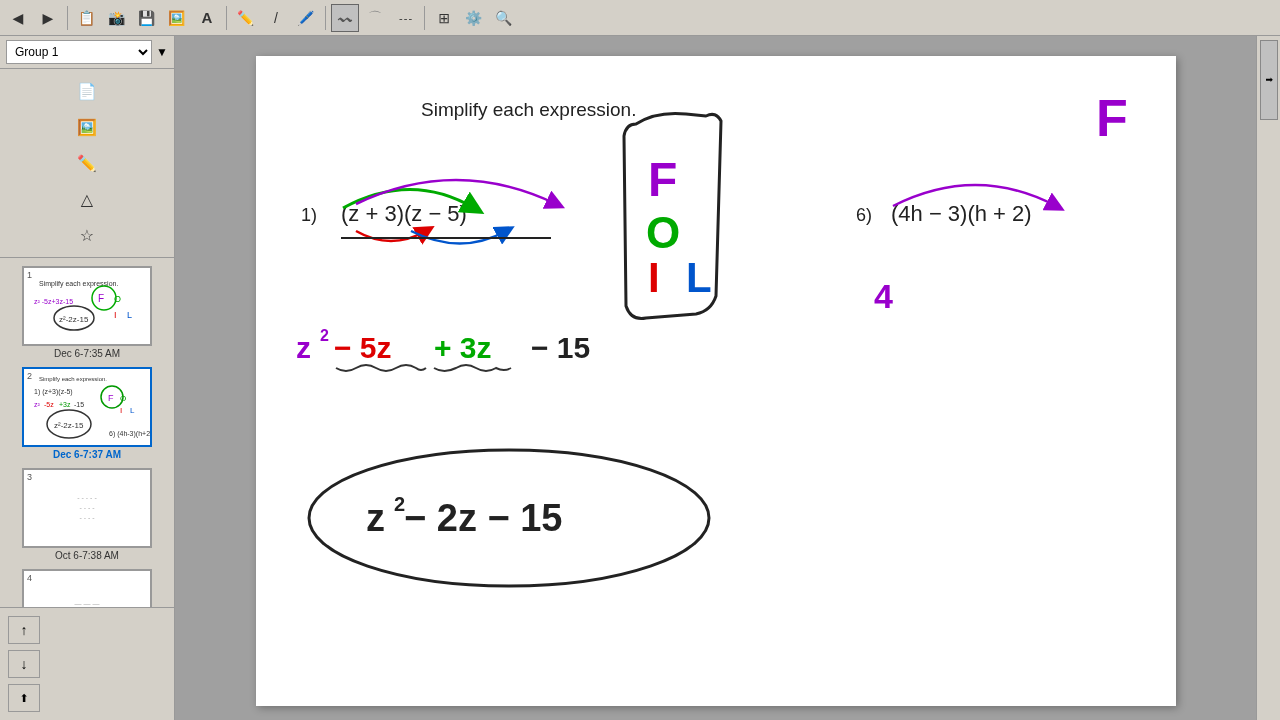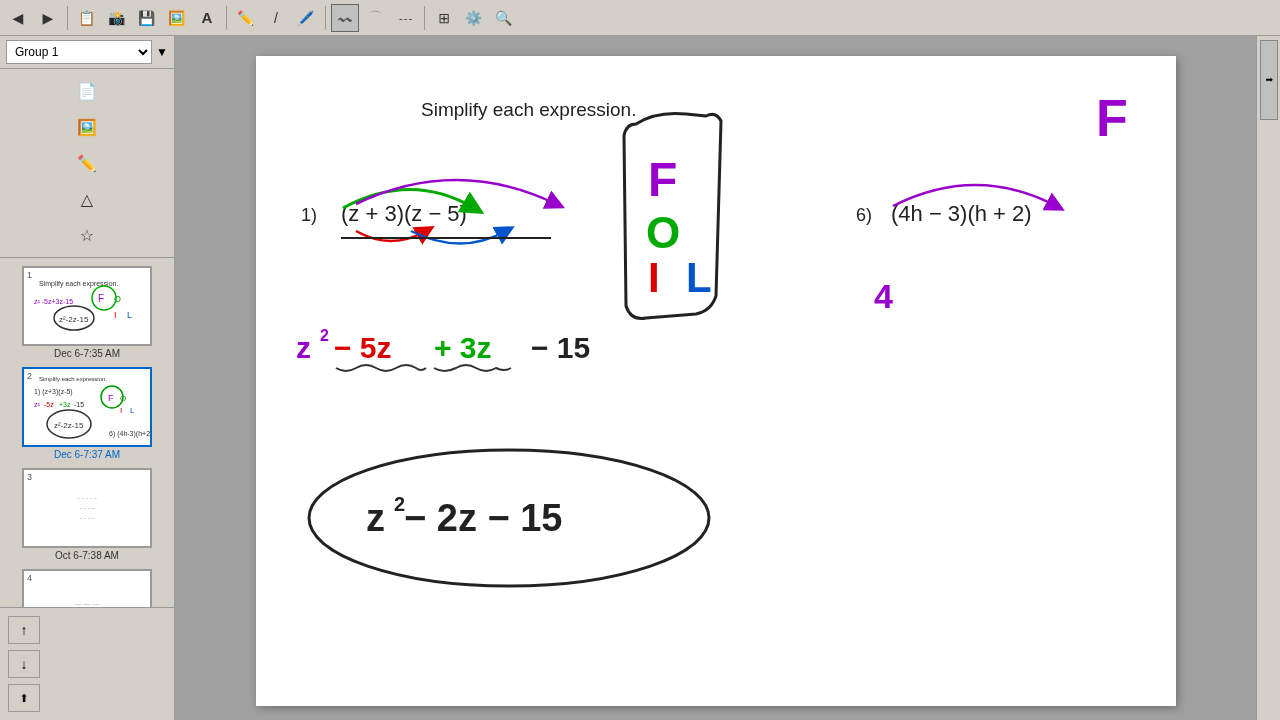--- a/index.html
+++ b/index.html
@@ -269,21 +269,21 @@
               <text x="10" y="25" font-size="7" fill="#333">1) (z+3)(z-5)</text>
               <circle cx="88" cy="28" r="11" fill="none" stroke="#009900" stroke-width="1.5"></circle>
               <text x="84" y="32" font-size="9" fill="#9900cc">F</text>
               <text x="96" y="32" font-size="8" fill="#009900">O</text>
               <text x="96" y="44" font-size="8" fill="#dd0000">I</text>
               <text x="106" y="44" font-size="8" fill="#0055cc">L</text>
               <text x="85" y="67" font-size="7" fill="#333">6) (4h-3)(h+2)</text>
             </svg>
           </div>
         </div>
-        <span class="slide-label" style="font-weight:normal; color:#0066cc;">Dec 6-7:37 AM</span>
+        <span class="slide-label" style="font-weight:bold; color:#0066cc;">Dec 6-7:37 AM</span>
       </div>
 
       <div class="slide-item">
         <div class="slide-thumb">
           <div class="thumb-img">
             <span class="slide-num">3</span>
             <div class="slide-dots">- - - - -<br>- - - -<br>- - - -</div>
           </div>
         </div>
         <span class="slide-label">Oct 6-7:38 AM</span>

